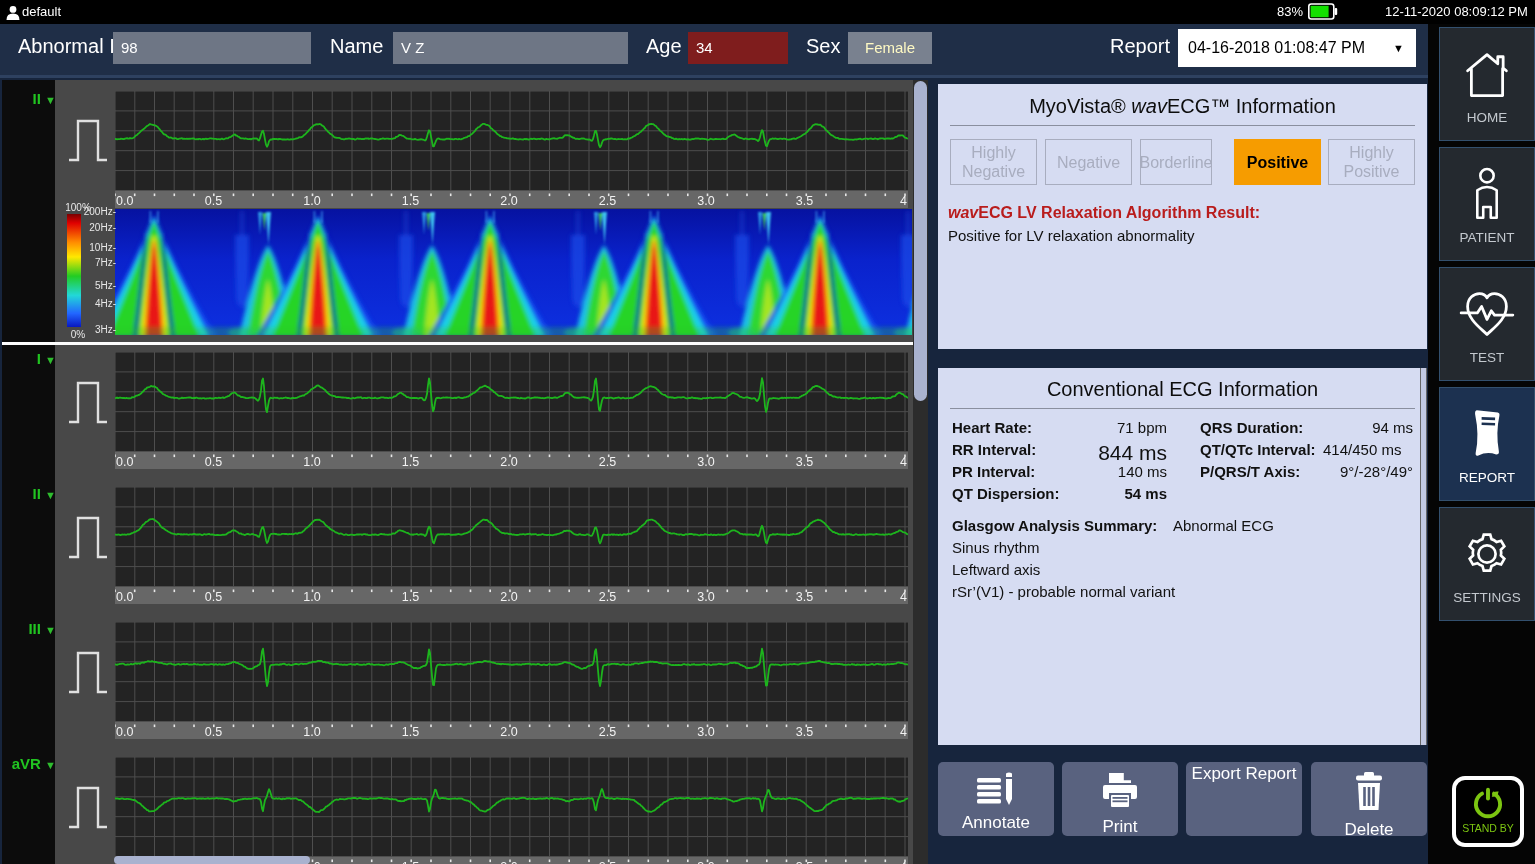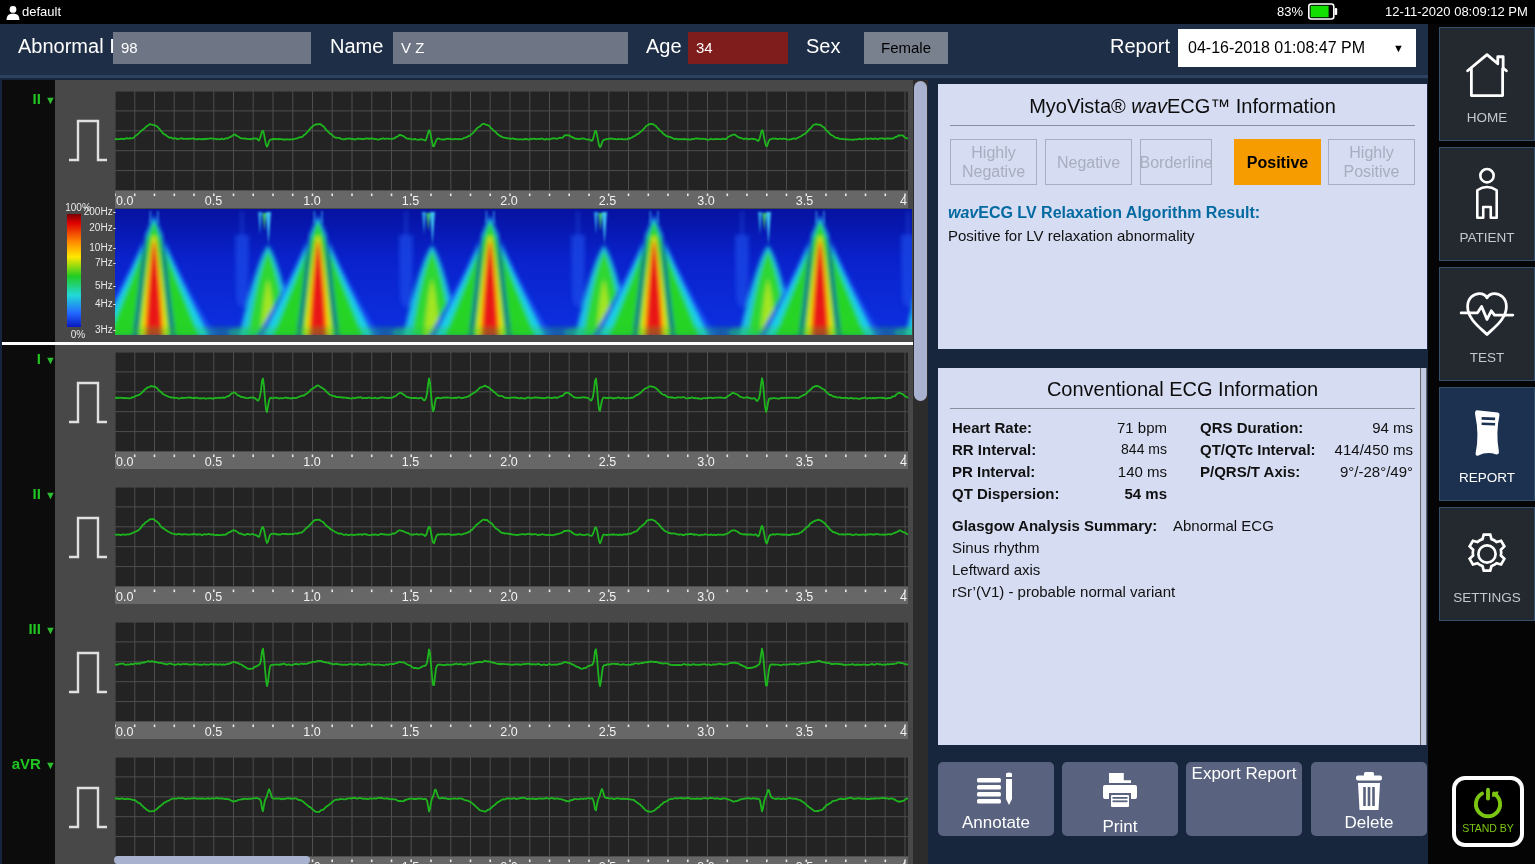--- a/index.html
+++ b/index.html
@@ -15,21 +15,21 @@
     </svg>
     <div style="position:absolute;left:1385px;top:4px;font-size:13px;color:#fff;">12-11-2020 08:09:12 PM</div>
     <div style="position:absolute;left:0;top:24px;width:1535px;height:54px;background:#1f2e47;border-bottom:3px solid #2e4160;"></div>
     <div style="position:absolute;left:18px;top:35px;font-size:20px;color:#fff;">Abnormal ID</div>
     <div style="position:absolute;left:113px;top:32px;width:198px;height:32px;background:#6e7685;color:#fff;font-size:15px;line-height:32px;padding-left:8px;">98</div>
     <div style="position:absolute;left:330px;top:35px;font-size:20px;color:#fff;">Name</div>
     <div style="position:absolute;left:393px;top:32px;width:235px;height:32px;background:#6e7685;color:#fff;font-size:15px;line-height:32px;padding-left:8px;">V Z</div>
     <div style="position:absolute;left:646px;top:35px;font-size:20px;color:#fff;">Age</div>
     <div style="position:absolute;left:688px;top:32px;width:100px;height:32px;background:#7f1d1d;color:#fff;font-size:15px;line-height:32px;padding-left:8px;">34</div>
     <div style="position:absolute;left:806px;top:35px;font-size:20px;color:#fff;">Sex</div>
-    <div style="position:absolute;left:848px;top:32px;width:84px;height:32px;background:#79818f;color:#000000;font-size:15px;line-height:32px;text-align:center;margin-left:16px;">Female</div>
+    <div style="position:absolute;left:848px;top:32px;width:84px;height:32px;background:#79818f;color:#fef9c3;font-size:15px;line-height:32px;text-align:center;">Female</div>
     <div style="position:absolute;left:1110px;top:35px;font-size:20px;color:#fff;">Report</div>
     <div style="position:absolute;left:1178px;top:29px;width:238px;height:38px;background:#fff;color:#000;font-size:16px;line-height:38px;padding-left:10px;">04-16-2018 01:08:47 PM<span style="position:absolute;right:12px;top:0;font-size:11px;">▼</span></div>
     <div style="position:absolute;left:1428px;top:24px;width:107px;height:840px;background:#050505;"></div>
     <div style="position:absolute;left:2px;top:80px;width:926px;height:784px;background:#484848;overflow:hidden;">
       <div style="position:absolute;left:0;top:0;width:53px;height:786px;background:#0c0c0c;"></div>
       <div style="position:absolute;left:113px;top:11px;">
         <svg width="793" height="100" viewBox="0 0 793 100" style="display:block">
           <rect width="793" height="100" fill="#232323"></rect>
           <path d="M0.0 0V100M19.8 0V100M39.5 0V100M59.2 0V100M79.0 0V100M98.8 0V100M118.5 0V100M138.2 0V100M158.0 0V100M177.8 0V100M197.5 0V100M217.2 0V100M237.0 0V100M256.8 0V100M276.5 0V100M296.2 0V100M316.0 0V100M335.8 0V100M355.5 0V100M375.2 0V100M395.0 0V100M414.8 0V100M434.5 0V100M454.2 0V100M474.0 0V100M493.8 0V100M513.5 0V100M533.2 0V100M553.0 0V100M572.8 0V100M592.5 0V100M612.2 0V100M632.0 0V100M651.8 0V100M671.5 0V100M691.2 0V100M711.0 0V100M730.8 0V100M750.5 0V100M770.2 0V100M790.0 0V100M0 0.0H793M0 19.9H793M0 39.8H793M0 59.7H793M0 79.6H793M0 99.5H793" stroke="#4e4e4e" stroke-width="1" fill="none"></path>
           <polyline points="0,48.0 1,48.0 2,48.4 3,48.2 4,48.1 5,48.1 6,47.7 7,47.8 8,48.0 9,48.2 10,47.6 11,47.5 12,47.1 13,47.6 14,47.7 15,47.0 16,47.4 17,47.4 18,47.0 19,46.4 20,45.4 21,44.4 22,44.0 23,42.9 24,42.1 25,41.2 26,40.0 27,39.3 28,38.4 29,37.8 30,36.8 31,35.9 32,35.0 33,34.4 34,33.7 35,33.0 36,33.4 37,33.7 38,34.0 39,34.2 40,34.4 41,34.8 42,35.5 43,36.2 44,37.7 45,38.7 46,40.1 47,40.9 48,42.3 49,43.4 50,43.5 51,44.0 52,45.2 53,45.7 54,46.6 55,46.7 56,46.5 57,47.1 58,47.6 59,47.4 60,47.2 61,47.3 62,48.0 63,48.2 64,47.7 65,47.6 66,47.4 67,47.2 68,47.9 69,47.6 70,47.8 71,47.9 72,47.6 73,48.0 74,47.6 75,47.9 76,47.6 77,47.7 78,47.5 79,47.5 80,48.2 81,48.4 82,48.0 83,48.4 84,47.9 85,47.9 86,48.3 87,48.3 88,47.8 89,48.4 90,47.9 91,47.7 92,48.1 93,47.9 94,47.7 95,47.4 96,47.3 97,47.7 98,47.6 99,47.9 100,47.8 101,47.8 102,48.4 103,48.2 104,48.2 105,48.5 106,47.9 107,47.6 108,48.1 109,48.3 110,47.7 111,47.2 112,47.3 113,47.3 114,46.3 115,46.2 116,45.7 117,45.0 118,44.3 119,43.7 120,43.5 121,44.5 122,44.7 123,45.6 124,45.9 125,46.9 126,47.3 127,47.4 128,47.3 129,47.8 130,47.5 131,47.5 132,47.8 133,48.2 134,48.2 135,47.9 136,48.4 137,47.9 138,47.5 139,47.5 140,47.7 141,47.4 142,47.7 143,48.9 144,49.5 145,47.2 146,43.7 147,40.4 148,39.8 149,43.1 150,48.6 151,53.6 152,55.7 153,53.9 154,50.3 155,48.9 156,48.3 157,48.6 158,47.8 159,48.0 160,48.0 161,48.2 162,47.9 163,48.5 164,47.8 165,48.0 166,48.2 167,48.5 168,48.5 169,48.5 170,48.5 171,48.7 172,48.2 173,48.3 174,48.5 175,48.6 176,48.2 177,48.3 178,48.4 179,48.1 180,47.9 181,47.5 182,47.3 183,47.1 184,46.3 185,46.2 186,46.3 187,45.9 188,45.2 189,44.1 190,43.4 191,42.5 192,41.3 193,40.6 194,39.0 195,38.3 196,36.7 197,36.0 198,35.2 199,34.1 200,33.9 201,33.4 202,33.2 203,33.5 204,33.1 205,33.0 206,33.5 207,34.5 208,35.1 209,35.8 210,37.4 211,38.6 212,39.4 213,40.8 214,41.5 215,42.6 216,43.1 217,43.9 218,44.9 219,45.9 220,46.5 221,46.6 222,46.9 223,46.9 224,46.8 225,47.2 226,47.8 227,48.2 228,48.2 229,48.5 230,48.1 231,47.7 232,47.8 233,47.6 234,47.5 235,47.6 236,47.9 237,48.0 238,47.8 239,48.2 240,48.6 241,48.3 242,47.7 243,47.4 244,48.0 245,47.6 246,48.0 247,48.1 248,47.8 249,48.2 250,47.6 251,47.4 252,47.6 253,47.3 254,48.0 255,47.7 256,47.5 257,47.3 258,47.7 259,47.8 260,48.0 261,48.2 262,48.4 263,48.7 264,48.6 265,48.0 266,48.0 267,47.7 268,47.3 269,47.6 270,48.0 271,47.7 272,47.6 273,47.6 274,47.9 275,47.9 276,47.9 277,48.0 278,47.5 279,47.4 280,47.2 281,45.9 282,45.8 283,45.3 284,44.2 285,43.9 286,44.1 287,44.7 288,44.8 289,45.4 290,46.3 291,47.0 292,47.7 293,47.7 294,47.9 295,47.7 296,48.0 297,48.3 298,48.3 299,48.4 300,47.9 301,48.4 302,48.7 303,48.8 304,48.5 305,48.6 306,48.1 307,48.5 308,48.7 309,49.0 310,49.5 311,48.7 312,45.8 313,42.1 314,39.3 315,40.2 316,45.6 317,50.7 318,55.3 319,55.3 320,52.3 321,49.8 322,48.1 323,47.5 324,47.7 325,48.1 326,48.4 327,48.4 328,48.7 329,48.4 330,48.6 331,47.9 332,47.7 333,47.9 334,47.7 335,48.1 336,48.2 337,48.1 338,48.4 339,48.3 340,47.9 341,47.8 342,48.2 343,48.4 344,47.8 345,48.1 346,48.3 347,47.9 348,47.6 349,46.9 350,46.7 351,46.4 352,46.1 353,45.1 354,45.2 355,44.4 356,43.5 357,42.9 358,41.9 359,40.8 360,39.9 361,38.3 362,37.5 363,36.4 364,36.0 365,35.4 366,34.2 367,33.6 368,32.8 369,32.8 370,33.2 371,33.8 372,33.9 373,34.2 374,34.7 375,35.8 376,37.2 377,37.7 378,39.1 379,39.6 380,40.5 381,41.4 382,42.7 383,43.4 384,44.1 385,45.0 386,45.2 387,46.1 388,46.2 389,46.7 390,46.8 391,46.9 392,47.3 393,47.4 394,47.5 395,47.6 396,47.8 397,47.5 398,47.4 399,47.8 400,48.0 401,48.0 402,48.4 403,48.3 404,48.5 405,48.0 406,48.3 407,48.4 408,48.6 409,48.2 410,47.9 411,48.4 412,47.9 413,48.5 414,48.6 415,48.0 416,47.7 417,48.1 418,47.8 419,47.5 420,48.1 421,48.0 422,48.3 423,47.8 424,47.8 425,48.1 426,47.6 427,47.5 428,47.9 429,48.3 430,48.7 431,48.0 432,48.0 433,48.3 434,48.1 435,48.3 436,47.8 437,47.5 438,47.3 439,47.2 440,47.6 441,47.7 442,47.8 443,47.4 444,47.0 445,46.7 446,46.8 447,46.8 448,46.4 449,45.1 450,44.1 451,44.4 452,44.1 453,44.4 454,44.4 455,44.9 456,45.6 457,46.1 458,46.8 459,46.7 460,47.4 461,48.0 462,47.7 463,47.8 464,48.1 465,48.0 466,47.7 467,47.5 468,47.7 469,47.4 470,48.0 471,48.3 472,48.4 473,48.6 474,48.5 475,48.6 476,49.6 477,49.8 478,48.0 479,44.4 480,40.1 481,39.8 482,43.5 483,49.1 484,54.2 485,56.2 486,54.7 487,51.6 488,49.4 489,48.7 490,48.6 491,48.2 492,48.3 493,47.8 494,47.7 495,47.8 496,47.4 497,47.5 498,47.9 499,48.1 500,47.8 501,48.3 502,48.3 503,48.0 504,48.2 505,48.1 506,48.1 507,47.9 508,48.4 509,48.3 510,48.2 511,48.3 512,48.4 513,47.5 514,47.5 515,47.5 516,46.8 517,46.5 518,45.7 519,45.2 520,44.8 521,43.9 522,43.2 523,43.1 524,42.2 525,41.2 526,40.7 527,39.5 528,38.7 529,37.5 530,36.7 531,35.1 532,34.5 533,34.1 534,33.0 535,33.3 536,32.8 537,33.0 538,33.1 539,33.7 540,34.6 541,35.0 542,36.6 543,37.4 544,38.4 545,39.6 546,40.4 547,41.2 548,42.4 549,43.4 550,43.9 551,44.9 552,45.3 553,45.4 554,45.8 555,46.0 556,46.3 557,47.1 558,47.2 559,47.9 560,48.1 561,47.6 562,48.2 563,48.5 564,47.9 565,48.3 566,48.1 567,48.0 568,48.5 569,48.0 570,48.0 571,48.4 572,48.5 573,48.2 574,48.6 575,48.6 576,48.5 577,47.9 578,48.1 579,48.0 580,47.7 581,47.4 582,47.7 583,47.5 584,47.6 585,48.0 586,47.9 587,47.7 588,47.9 589,47.9 590,48.2 591,48.1 592,48.6 593,48.8 594,48.7 595,48.1 596,47.7 597,48.2 598,48.4 599,48.3 600,48.0 601,47.8 602,48.1 603,48.1 604,48.1 605,48.2 606,48.3 607,47.8 608,47.6 609,48.1 610,48.2 611,48.1 612,47.0 613,46.1 614,45.5 615,45.0 616,44.7 617,43.9 618,43.8 619,43.5 620,43.6 621,44.5 622,45.2 623,46.0 624,46.4 625,46.9 626,47.0 627,47.3 628,47.8 629,48.3 630,47.7 631,47.5 632,48.0 633,48.1 634,48.3 635,47.9 636,47.9 637,47.7 638,48.1 639,47.9 640,48.1 641,48.7 642,49.1 643,50.0 644,49.0 645,46.2 646,41.9 647,39.1 648,40.5 649,46.1 650,51.1 651,54.7 652,55.2 653,52.2 654,49.7 655,48.2 656,48.2 657,47.7 658,47.5 659,47.9 660,47.5 661,47.6 662,48.0 663,48.2 664,47.9 665,47.6 666,47.6 667,48.0 668,47.9 669,47.5 670,47.9 671,48.0 672,48.4 673,48.6 674,48.7 675,48.3 676,48.4 677,47.9 678,47.6 679,47.4 680,47.8 681,47.9 682,47.1 683,46.7 684,46.2 685,45.7 686,45.2 687,44.6 688,43.8 689,43.2 690,42.8 691,41.8 692,41.1 693,39.9 694,38.4 695,37.7 696,37.0 697,35.6 698,34.3 699,33.8 700,33.4 701,33.2 702,33.5 703,33.5 704,33.8 705,33.6 706,34.3 707,35.3 708,35.7 709,36.3 710,37.8 711,39.3 712,39.8 713,41.0 714,41.7 715,43.0 716,43.9 717,44.3 718,44.8 719,45.7 720,46.2 721,46.9 722,46.9 723,47.0 724,47.8 725,47.9 726,47.9 727,47.9 728,48.1 729,48.2 730,48.5 731,48.2 732,48.4 733,48.4 734,48.6 735,48.6 736,48.7 737,48.7 738,48.9 739,48.6 740,48.4 741,48.4 742,48.5 743,48.2 744,48.0 745,47.7 746,48.1 747,48.5 748,48.2 749,47.8 750,47.6 751,47.7 752,47.6 753,48.3 754,47.7 755,47.6 756,47.4 757,47.8 758,48.2 759,47.8 760,47.4 761,47.7 762,47.9 763,48.3 764,47.7 765,47.5 766,47.4 767,47.4 768,47.4 769,47.9 770,48.0 771,47.7 772,47.5 773,47.5 774,47.3 775,47.8 776,47.5 777,47.4 778,47.5 779,46.9 780,46.1 781,46.0 782,45.6 783,44.7 784,44.3 785,44.5 786,44.4 787,44.3 788,44.5 789,45.8 790,46.6 791,46.9 792,47.3 793,47.6" fill="none" stroke="#1db41d" stroke-width="1.8" stroke-linejoin="round"></polyline>
@@ -537,38 +537,38 @@
       <div style="position:absolute;left:112px;top:776px;width:196px;height:8px;background:#a9b2cf;border-radius:4px;"></div>
     </div>
     <div style="position:absolute;left:938px;top:84px;width:489px;height:265px;background:#d6dcf2;">
       <div style="text-align:center;font-size:20px;color:#0d0d0d;padding-top:11px;">MyoVista® <i>wav</i>ECG™ Information</div>
       <div style="margin:7px 12px 0 12px;border-top:1.5px solid #8a8f9f;"></div>
       <div style="position:absolute;left:12px;top:55px;width:87px;height:46px;font-size:16px;display:flex;align-items:center;justify-content:center;text-align:center;line-height:19px;border:1.5px solid #a8adbf;color:#a8adbf;">Highly<br>Negative</div>
       <div style="position:absolute;left:107px;top:55px;width:87px;height:46px;font-size:16px;display:flex;align-items:center;justify-content:center;text-align:center;line-height:19px;border:1.5px solid #a8adbf;color:#a8adbf;">Negative</div>
       <div style="position:absolute;left:202px;top:55px;width:72px;height:46px;font-size:16px;display:flex;align-items:center;justify-content:center;text-align:center;line-height:19px;border:1.5px solid #a8adbf;color:#a8adbf;">Borderline</div>
       <div style="position:absolute;left:296px;top:55px;width:87px;height:46px;font-size:16px;display:flex;align-items:center;justify-content:center;text-align:center;line-height:19px;background:#f69c00;border:1px solid #f69c00;color:#000;font-weight:bold;">Positive</div>
       <div style="position:absolute;left:390px;top:55px;width:87px;height:46px;font-size:16px;display:flex;align-items:center;justify-content:center;text-align:center;line-height:19px;border:1.5px solid #a8adbf;color:#a8adbf;">Highly<br>Positive</div>
-      <div style="position:absolute;left:10px;top:120px;font-size:16px;font-weight:bold;color:#0369a1;"><i>wav</i>ECG LV Relaxation Algorithm Result:</div>
+      <div style="position:absolute;left:10px;top:120px;font-size:16px;font-weight:bold;color:#b91c1c;"><i>wav</i>ECG LV Relaxation Algorithm Result:</div>
       <div style="position:absolute;left:10px;top:143px;font-size:15px;color:#111;">Positive for LV relaxation abnormality</div>
     </div>
     <div style="position:absolute;left:938px;top:368px;width:489px;height:377px;background:#d6dcf2;">
       <div style="text-align:center;font-size:20px;color:#0d0d0d;padding-top:10px;">Conventional ECG Information</div>
       <div style="margin:7px 12px 0 12px;border-top:1.5px solid #8a8f9f;"></div>
       <div style="position:absolute;left:14px;top:51px;font-size:15px;font-weight:bold;color:#111;">Heart Rate:</div>
       <div style="position:absolute;left:120px;top:51px;width:109px;text-align:right;font-size:15px;color:#111;">71 bpm</div>
       <div style="position:absolute;left:14px;top:73px;font-size:15px;font-weight:bold;color:#111;">RR Interval:</div>
-      <div style="position:absolute;left:120px;top:73px;width:109px;text-align:right;font-size:14px;color:#111;">844 ms</div>
+      <div style="position:absolute;left:120px;top:73px;width:109px;text-align:right;font-size:21px;color:#111;">844 ms</div>
       <div style="position:absolute;left:14px;top:95px;font-size:15px;font-weight:bold;color:#111;">PR Interval:</div>
       <div style="position:absolute;left:120px;top:95px;width:109px;text-align:right;font-size:15px;color:#111;">140 ms</div>
       <div style="position:absolute;left:14px;top:117px;font-size:15px;font-weight:bold;color:#111;">QT Dispersion:</div>
       <div style="position:absolute;left:120px;top:117px;width:109px;text-align:right;font-size:15px;color:#111;font-weight:bold;">54 ms</div>
       <div style="position:absolute;left:262px;top:51px;font-size:15px;font-weight:bold;color:#111;">QRS Duration:</div>
       <div style="position:absolute;left:385px;top:51px;width:90px;text-align:right;font-size:15px;color:#111;">94 ms</div>
       <div style="position:absolute;left:262px;top:73px;font-size:15px;font-weight:bold;color:#111;">QT/QTc Interval:</div>
-      <div style="position:absolute;left:385px;top:73px;width:90px;text-align:right;font-size:15px;color:#111;">414/450 ms</div>
+      <div style="position:absolute;left:385px;top:73px;width:90px;text-align:left;font-size:15px;color:#111;">414/450 ms</div>
       <div style="position:absolute;left:262px;top:95px;font-size:15px;font-weight:bold;color:#111;">P/QRS/T Axis:</div>
       <div style="position:absolute;left:385px;top:95px;width:90px;text-align:right;font-size:15px;color:#111;">9°/-28°/49°</div>
       <div style="position:absolute;left:14px;top:149px;font-size:15px;font-weight:bold;color:#111;">Glasgow Analysis Summary:</div>
       <div style="position:absolute;left:235px;top:149px;font-size:15px;color:#111;">Abnormal ECG</div>
       <div style="position:absolute;left:14px;top:171px;font-size:15px;color:#111;">Sinus rhythm</div>
       <div style="position:absolute;left:14px;top:193px;font-size:15px;color:#111;">Leftward axis</div>
       <div style="position:absolute;left:14px;top:215px;font-size:15px;color:#111;">rSr’(V1) - probable normal variant</div>
       <div style="position:absolute;left:482px;top:0;width:7px;height:377px;border-left:1.5px solid #666;border-right:1.5px solid #666;background:#c2c9e2;"></div>
     </div>
     <div style="position:absolute;left:938px;top:762px;width:116px;height:74px;background:#59627f;border-radius:5px;">
@@ -612,21 +612,21 @@
             <rect x="8" y="4.5" width="26" height="5" rx="2"></rect>
             <path d="M10 12 H32 L30.5 39 H11.5 Z"></path>
           </g>
           <g fill="#59627f">
             <rect x="15.2" y="16" width="2.6" height="19"></rect>
             <rect x="19.7" y="16" width="2.6" height="19"></rect>
             <rect x="24.2" y="16" width="2.6" height="19"></rect>
           </g>
         </svg>
       </div>
-      <div style="text-align:center;font-size:17px;color:#fff;margin-top:2px;">Delete</div>
+      <div style="text-align:center;font-size:17px;color:#fff;margin-top:9px;">Delete</div>
     </div>
     <div style="position:absolute;left:1439px;top:27px;width:96px;height:114px;background:#24292f;border:1px solid #33506e;">
       <div style="display:flex;justify-content:center;padding-top:19px;">
         <svg width="56" height="54" viewBox="0 0 52 50">
           <path d="M8 22 L26 7 L36 15.5 V9 H41 V19.5 L44 22 M11.5 20 V45 H40.5 V20" fill="none" stroke="#fff" stroke-width="2.6" stroke-linejoin="round" stroke-linecap="round"></path>
         </svg>
       </div>
       <div style="text-align:center;font-size:13.5px;color:#c3c8ce;margin-top:9px;">HOME</div>
     </div>
     <div style="position:absolute;left:1439px;top:147px;width:96px;height:114px;background:#24292f;border:1px solid #33506e;">

